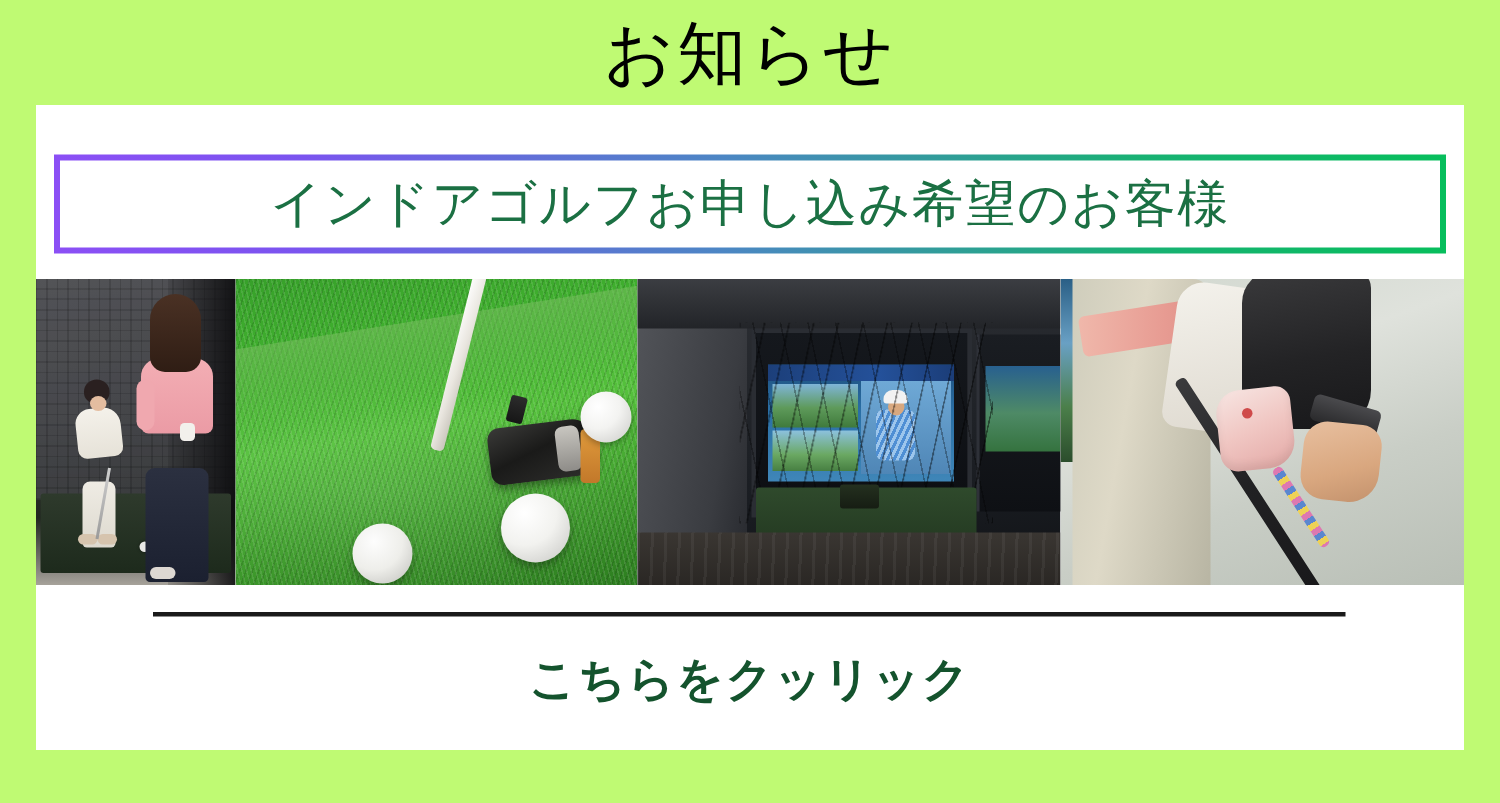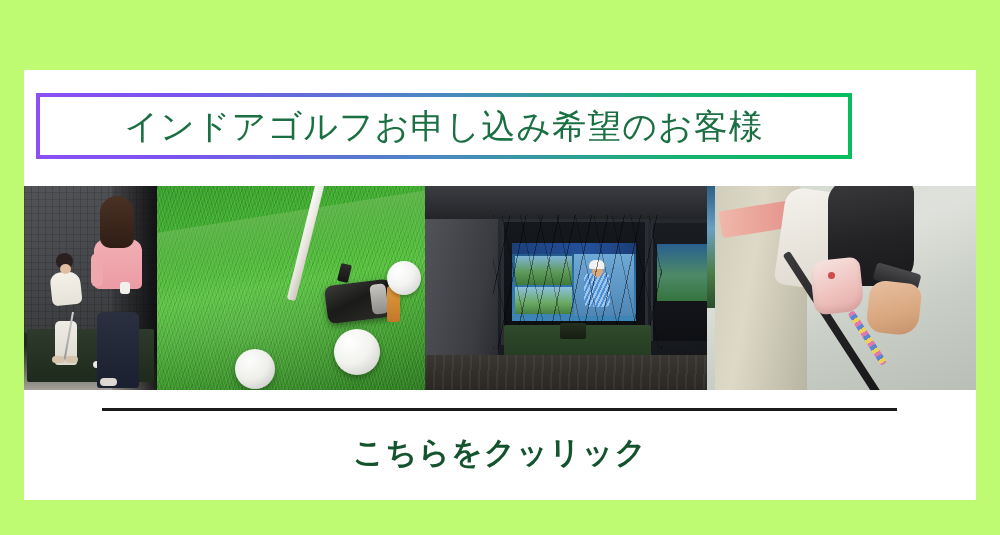--- a/index.html
+++ b/index.html
@@ -44,22 +44,22 @@
     top: 70px;
     width: 952px;
     height: 430px;
     background: #ffffff;
   }
 
   
   .headline-box {
     position: absolute;
     left: 12px;
-    top: 23px;
-    width: 816px;
+    top: 33px;
+    width: 928px;
     height: 66px;
     padding: 4px;
     box-sizing: border-box;
     background: linear-gradient(90deg, #8b4ff5 0%, #7a54ef 18%, #4c86c4 48%, #18b173 78%, #07be5c 100%);
   }
   .headline-inner {
     width: 100%;
     height: 100%;
     background: #ffffff;
     display: flex;
@@ -420,20 +420,21 @@
     color: #14532d;
     letter-spacing: 1px;
     white-space: nowrap;
   }
 </style>
 </head>
 <body>
 
 <div class="page">
 
+  <div class="page-title">お知らせ</div>
 
   <div class="card">
 
     <div class="headline-box">
       <div class="headline-inner">
         <span class="headline-text">インドアゴルフお申し込み希望のお客様</span>
       </div>
     </div>
 
     <div class="image-strip">

